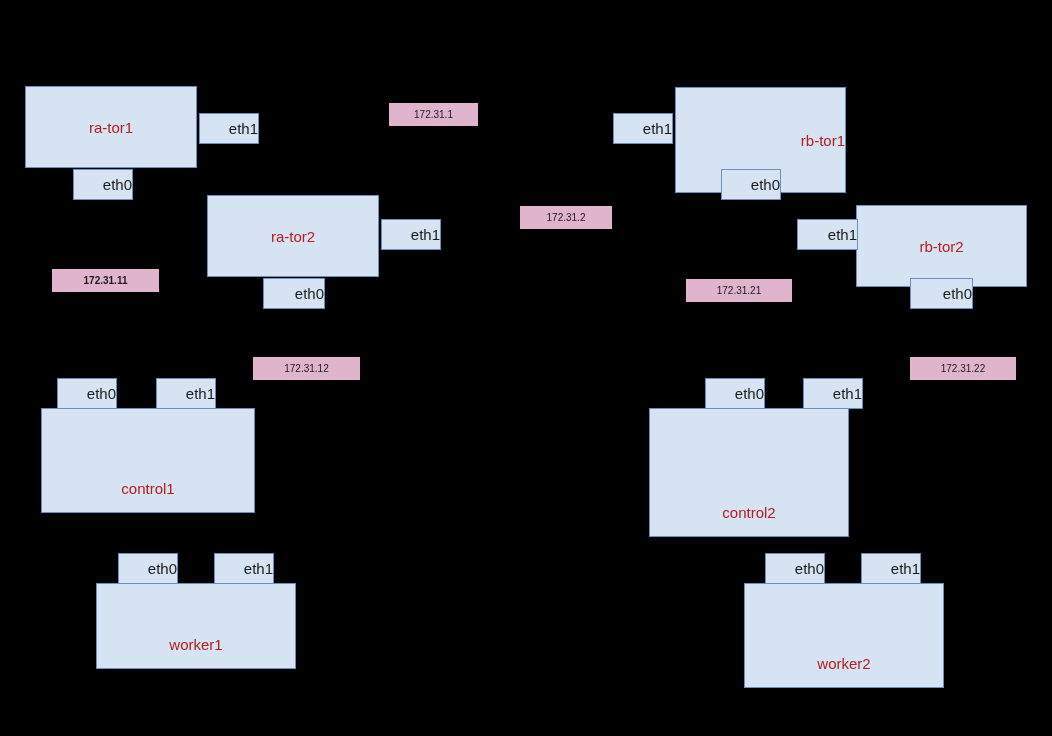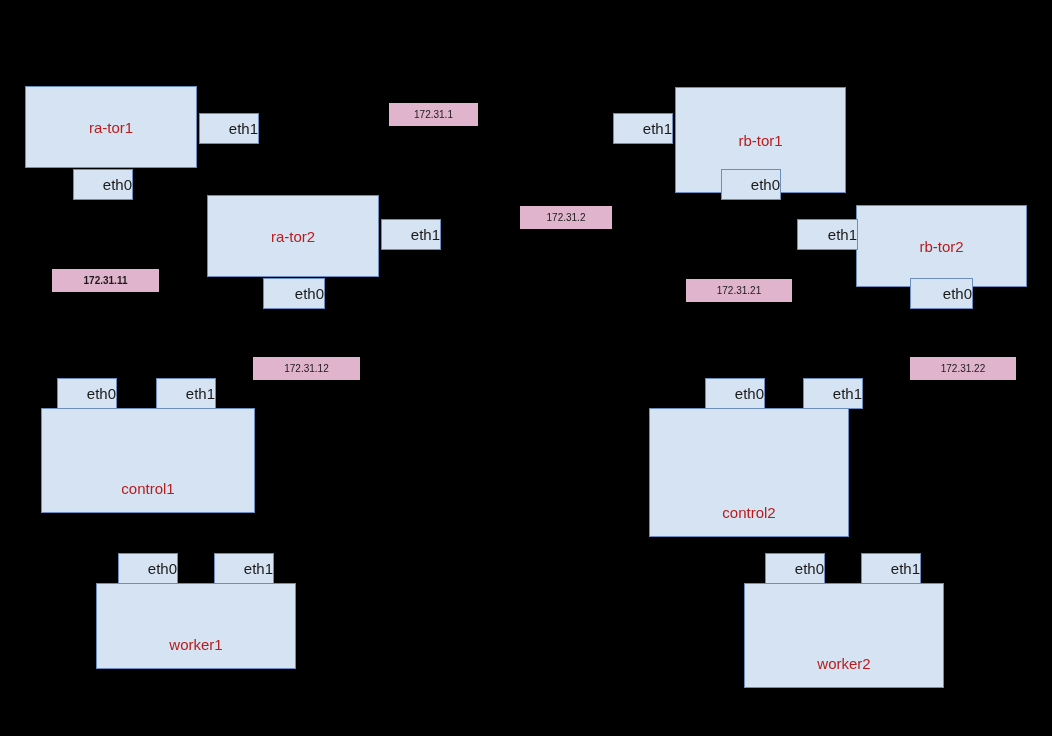--- a/index.html
+++ b/index.html
@@ -76,21 +76,21 @@
     </div>
     <div class="node label-top" style="left: 207px; top: 195px; width: 172px; height: 82px;">
       <span>ra-tor2</span>
     </div>
     <div class="port" style="left: 381px; top: 219px; width: 60px; height: 31px;">
       <span>eth1</span>
     </div>
     <div class="port" style="left: 263px; top: 278px; width: 62px; height: 31px;">
       <span>eth0</span>
     </div>
-    <div class="node label-top" style="left: 675px; top: 87px; width: 171px; height: 106px;">
+    <div class="node label-top" style="left: 675px; top: 87px; width: 171px; height: 106px; justify-content: flex-end;">
       <span>rb-tor1</span>
     </div>
     <div class="port" style="left: 613px; top: 113px; width: 60px; height: 31px;">
       <span>eth1</span>
     </div>
     <div class="port" style="left: 721px; top: 169px; width: 60px; height: 31px;">
       <span>eth0</span>
     </div>
     <div class="node label-top" style="left: 856px; top: 205px; width: 171px; height: 82px;">
       <span>rb-tor2</span>

